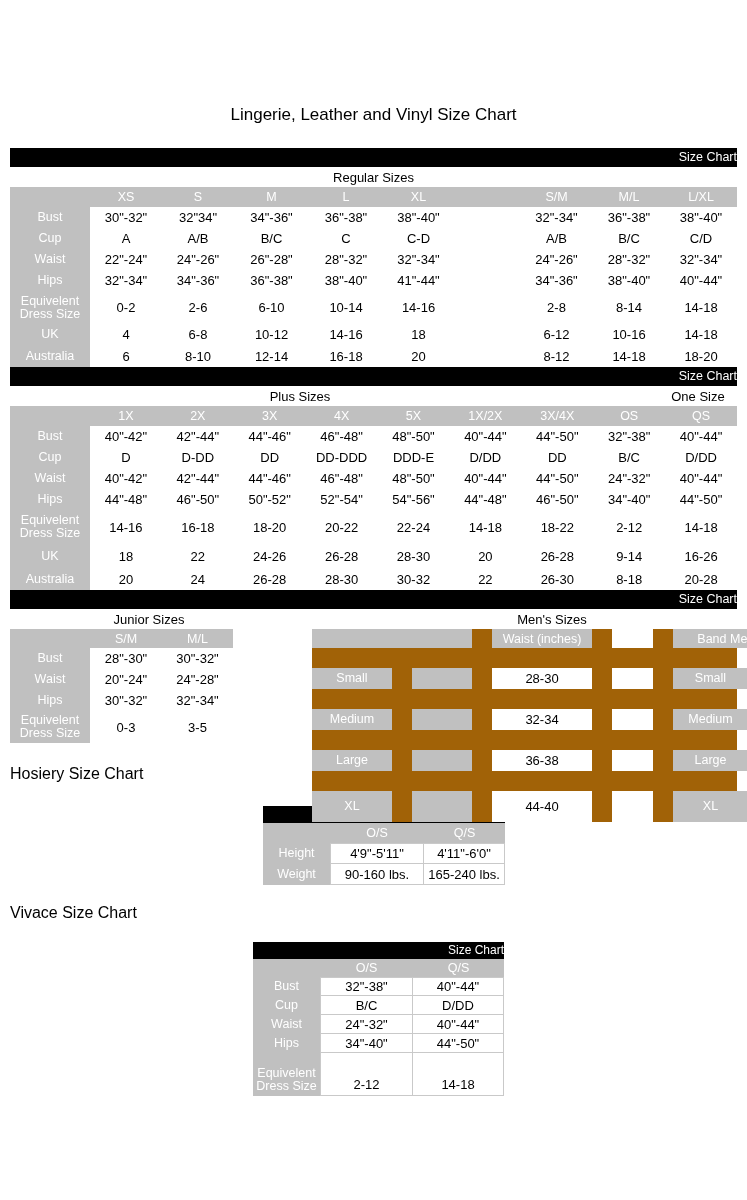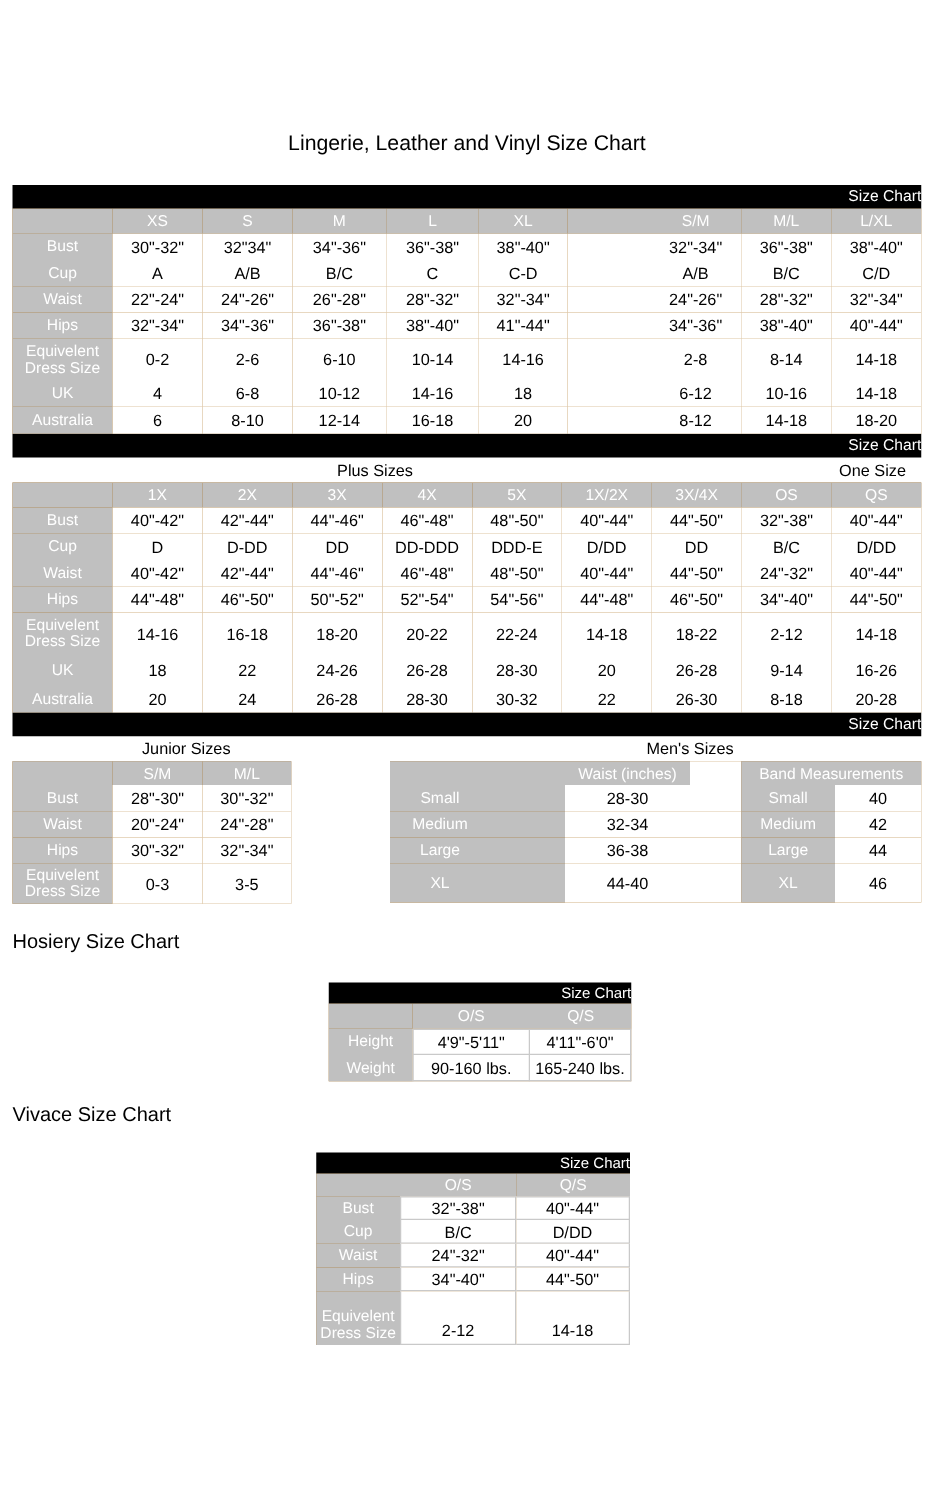--- a/index.html
+++ b/index.html
@@ -38,21 +38,21 @@
   .gapc{background:#fff;}
   .mgapc,.gapcell{background:#fff;}
   .mcorner{grid-column:1/3;}
   .mband-h{grid-column:5/7;}
 
   .grid-regular{width:727px;grid-template-columns:80px 72px 72px 75px 74px 71px 66px 73px 72px 72px;grid-template-rows:20px 21px 21px 21px 21px 33px 21px 22px;}
   .grid-plus{width:727px;grid-template-columns:80px repeat(9,1fr);grid-template-rows:20px 21px 21px 21px 21px 34px 24px 22px;}
 
   .band{position:relative;height:134px;}
   .grid-junior{position:absolute;top:20px;left:0;width:223px;grid-template-columns:80px 72px 71px;grid-template-rows:19px 21px 21px 21px 32px;}
-  .grid-mens{position:absolute;top:20px;left:302px;width:425px;grid-template-columns:80px 60px 100px 41px 75px 69px;grid-template-rows:19px 21px 21px 21px 31px;}
+  .grid-mens{position:absolute;top:20px;left:302px;width:425px;grid-template-columns:80px 60px 100px 41px 75px 69px;grid-template-rows:19px 21px 21px 21px 31px;gap:20px;}
 
   .small-wrap{box-sizing:content-box;}
   .hosiery-wrap{margin-left:253px;width:242px;}
   .vivace-wrap{margin-left:243px;width:251px;}
   .grid-hosiery{width:242px;grid-template-columns:67px 94px 81px;grid-template-rows:20px 21px 21px;}
   .grid-vivace{width:251px;grid-template-columns:67px 93px 91px;grid-template-rows:18px 19px 19px 19px 19px 43px;}
 
   .bordered .dcell{border-right:1px solid var(--cell-border,#c9c9c9);border-bottom:1px solid var(--cell-border,#c9c9c9);}
   .bordered .dcell.c0{border-left:1px solid var(--cell-border,#c9c9c9);}
   .bordered .dcell.r0{border-top:1px solid var(--cell-border,#c9c9c9);}
@@ -61,20 +61,23 @@
 </style>
 </head>
 <body>
 
 <div class="page">
   <div class="content">
 
     <h1 class="main-title">Lingerie, Leather and Vinyl Size Chart</h1>
 
     <div class="bar">Size Chart</div>
+    <div class="sec-row">
+      <span class="sec-center">Regular Sizes</span>
+    </div>
     <div class="grid grid-regular">
         <div class="hcell corner"></div>
         <div class="hcell">XS</div>
         <div class="hcell">S</div>
         <div class="hcell">M</div>
         <div class="hcell">L</div>
         <div class="hcell">XL</div>
         <div class="hcell"></div>
         <div class="hcell">S/M</div>
         <div class="hcell">M/L</div>

